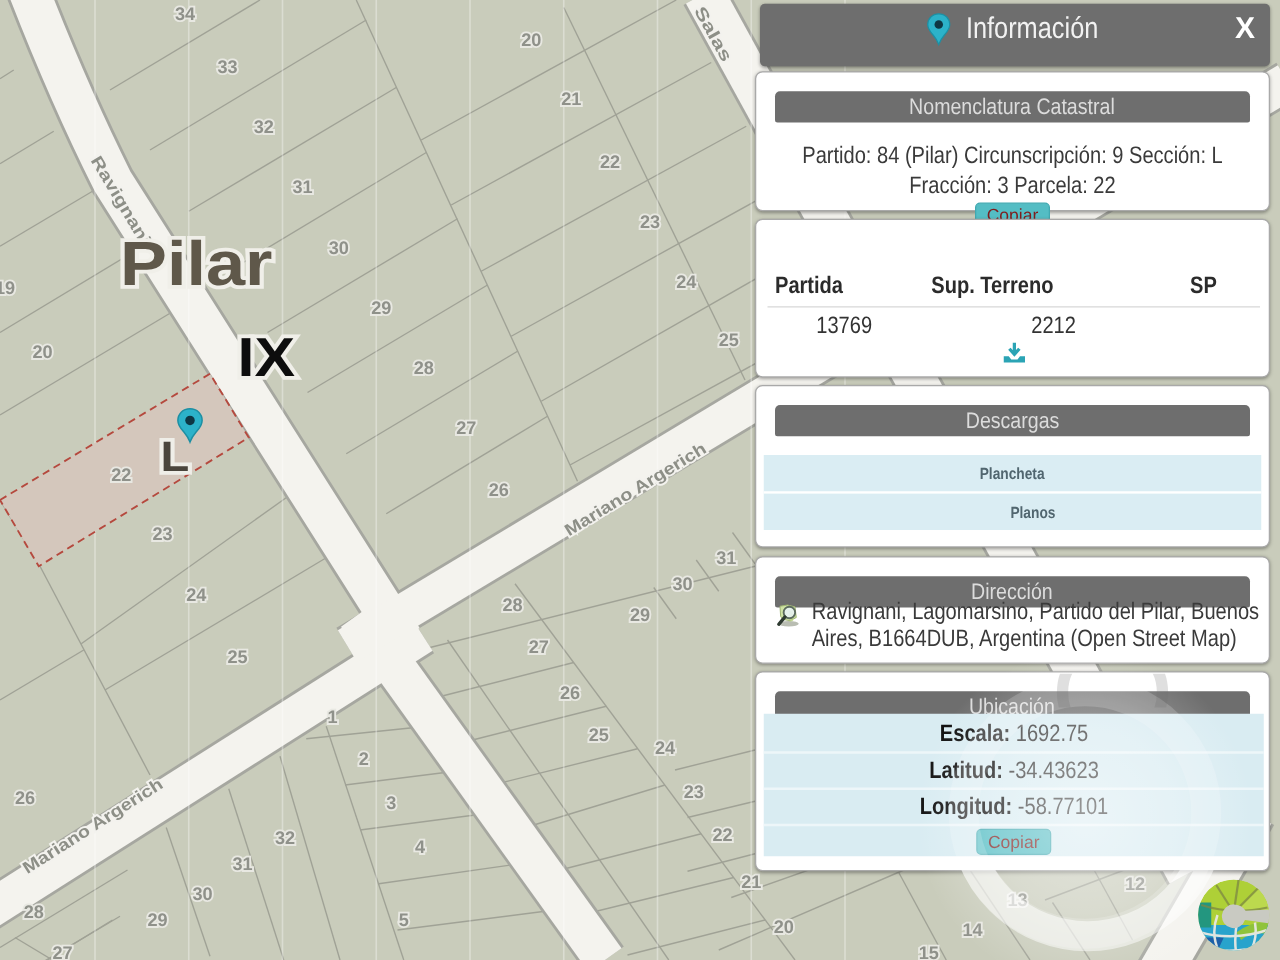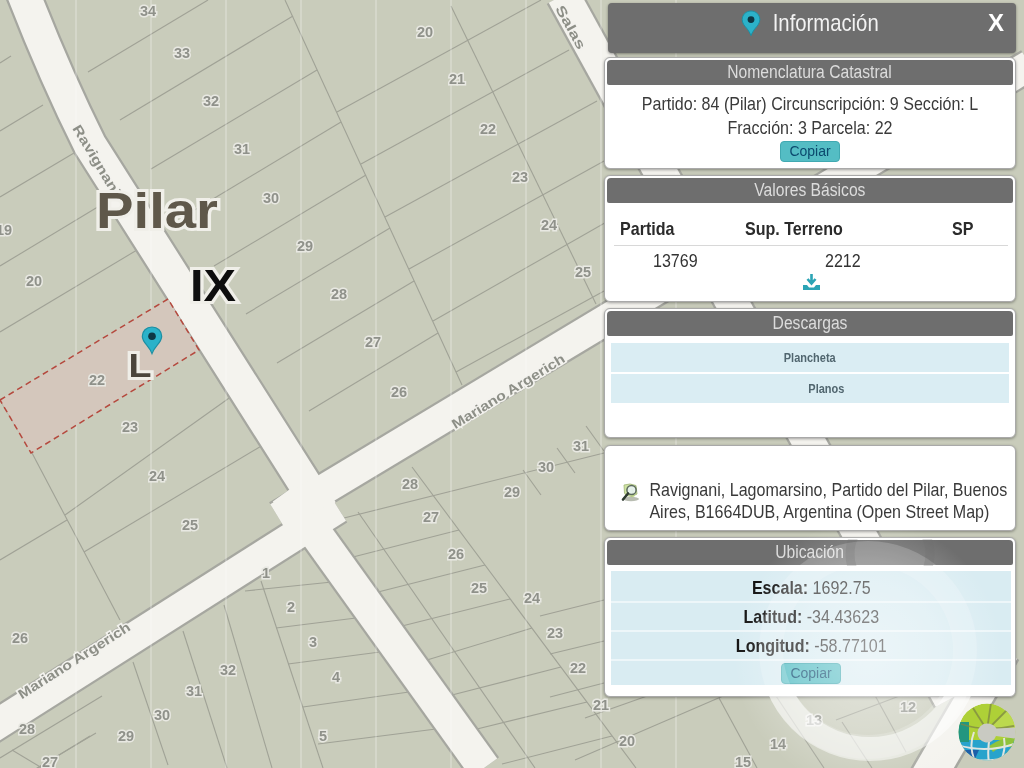--- a/index.html
+++ b/index.html
@@ -2,24 +2,24 @@
 <html><head>
 <meta charset="utf-8">
 <style>
   html,body{margin:0;padding:0;width:1024px;height:768px;overflow:hidden;
     font-family:"Liberation Sans", sans-serif;background:#c9ccbb;}
   .abs{position:absolute;}
   #map{position:absolute;left:0;top:0;width:1024px;height:768px;}
   .card{position:absolute;left:604px;width:412px;background:#fff;
     border:1px solid #a9a9a9;border-radius:6px;box-shadow:0 1px 3px rgba(0,0,0,.35);
     box-sizing:border-box;z-index:5;}
-  .chead{margin:2px;height:25px;background:#6e6e6e;border-radius:4px 4px 2px 2px;
+  .chead{margin:15px;height:25px;background:#6e6e6e;border-radius:4px 4px 2px 2px;
     color:#dcdcdc;font-size:18px;text-align:center;line-height:25px;}
   .copiar{display:inline-block;background:#54bdc4;border:1px solid #41a9b1;
-    color:#0c4a6e;font-size:14px;border-radius:4px;padding:1px 8px 2px 8px;line-height:16px;}
+    color:#7f1d1d;font-size:14px;border-radius:4px;padding:1px 8px 2px 8px;line-height:16px;}
   .txt{color:#3a3a3a;font-size:19px;text-align:center;}
   .dl-row{height:29px;background:#daedf3;border-bottom:2px solid #fff;
     text-align:center;font-weight:bold;font-size:13px;color:#51666f;line-height:29px;}
   .sxc{display:inline-block;transform:scaleX(.845);transform-origin:50% 50%;}
   .sxl{transform:scaleX(.845);transform-origin:0 50%;}
 </style>
 </head>
 <body>
 
 <svg id="map" viewBox="0 0 1024 768">
@@ -238,21 +238,20 @@
 
   <div class="chead"><span class="sxc" style="transform:scaleX(.87)">Nomenclatura Catastral</span></div>
 
   <div class="txt sxc" style="display:block;margin-top:7px;line-height:23.5px;">Partido: 84 (Pilar) Circunscripción: 9 Sección: L<br>Fracción: 3 Parcela: 22</div>
 
   <div style="text-align:center;margin-top:2px;"><span class="copiar">Copiar</span></div>
 </div>
 
 <div class="card" style="top:175px;height:127px;">
 
-  <div class="chead"><span class="sxc" style="transform:scaleX(.87)">Valores Básicos</span></div>
 
   <div class="abs sxl" style="left:15px;top:42px;font-weight:bold;font-size:19px;color:#2b2b2b;">Partida</div>
   <div class="abs sxl" style="left:140px;top:42px;font-weight:bold;font-size:19px;color:#2b2b2b;">Sup. Terreno</div>
   <div class="abs sxl" style="left:347px;top:42px;font-weight:bold;font-size:19px;color:#2b2b2b;">SP</div>
 
   <div class="abs" style="left:9px;top:69px;width:394px;border-top:1px solid #d8d8d8;"></div>
 
   <div class="abs sxl" style="left:48px;top:74px;font-size:19px;color:#333;">13769</div>
   <div class="abs sxl" style="left:220px;top:74px;font-size:19px;color:#333;">2212</div>
 
@@ -269,20 +268,21 @@
 
     <div class="dl-row"><span class="sxc">Plancheta</span></div>
 
 
     <div class="dl-row" style="border-bottom:none;padding-left:33px;"><span class="sxc">Planos</span></div>
   </div>
 </div>
 
 <div class="card" style="top:445px;height:86px;">
 
+  <div class="chead"><span class="sxc" style="transform:scaleX(.87)">Dirección</span></div>
 
   <svg class="abs" style="left:15px;top:37px;" width="21" height="19" viewBox="0 0 21 19">
     <ellipse cx="11" cy="16" rx="8" ry="2.2" fill="#b9bdb2"></ellipse>
     <path d="M4 2 L10 1 L16 2.5 L17 11 L12 13.5 L6 12.5 L4.5 10 Z" fill="#cfe3a4" stroke="#9fb473" stroke-width="0.8"></path>
     <path d="M13 6 Q15 9 14.5 13.5 L11.5 14.5 Q12.5 9 11 5.5 Z" fill="#b9d284" opacity=".8"></path>
     <circle cx="11.5" cy="7" r="4.6" fill="rgba(235,244,252,.8)" stroke="#5c6b5e" stroke-width="1.5"></circle>
     <path d="M8 10.5 L3 16.5" stroke="#2e3a30" stroke-width="2.6" stroke-linecap="round"></path>
   </svg>
 
   <div class="abs txt" style="left:14px;top:33px;width:392px;line-height:21.5px;white-space:nowrap;transform:scaleX(.845);transform-origin:50% 0;">Ravignani, Lagomarsino, Partido del Pilar, Buenos<br>Aires, B1664DUB, Argentina (Open Street Map)</div>

